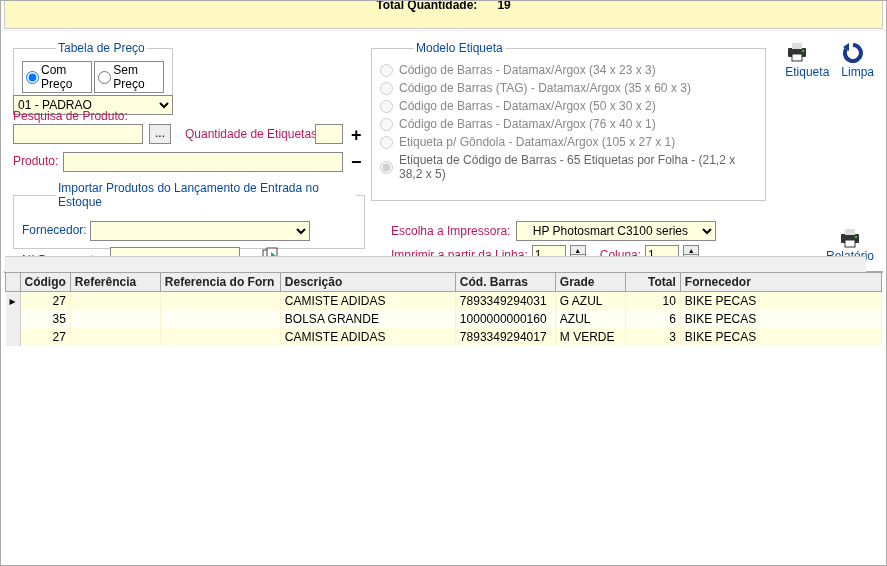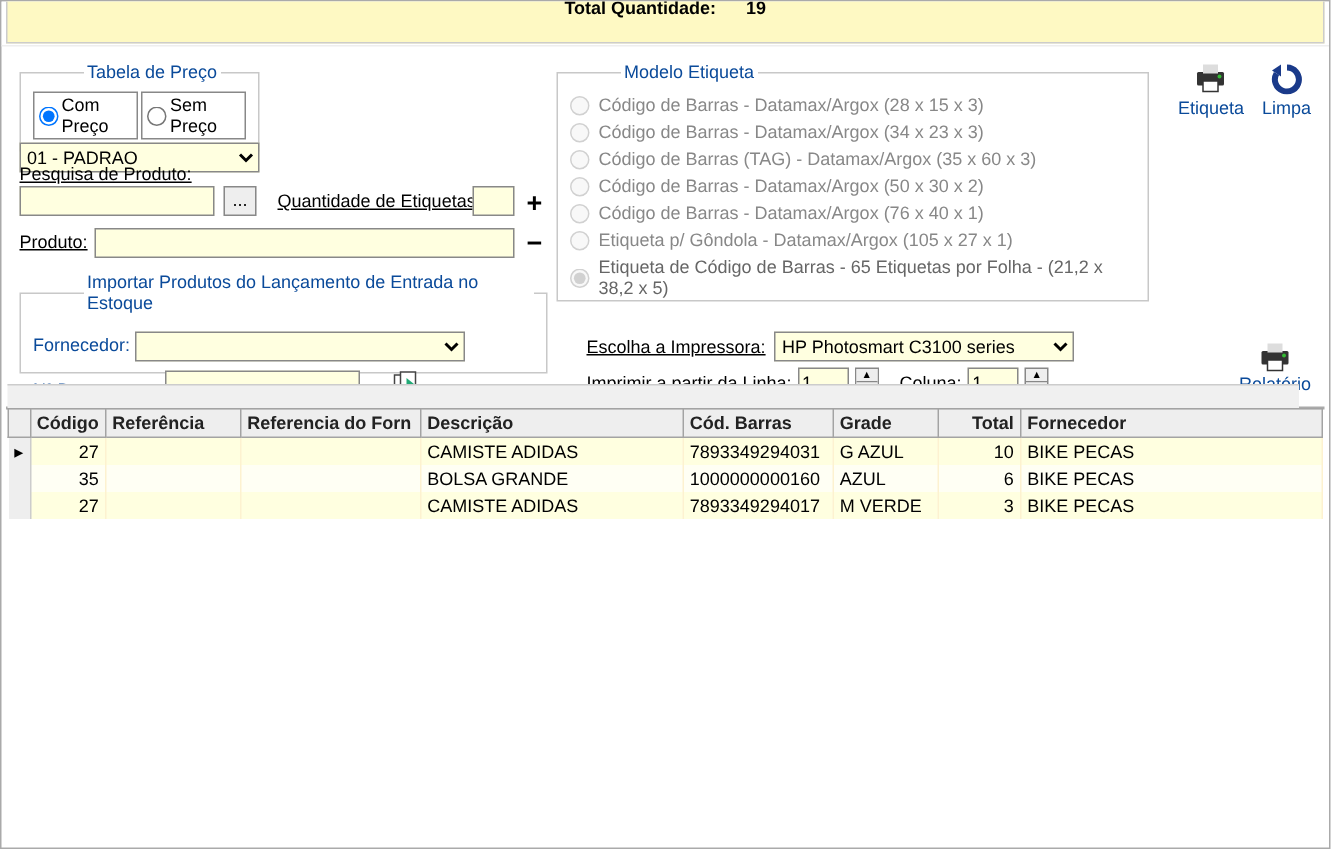--- a/index.html
+++ b/index.html
@@ -9,21 +9,21 @@
 .titlebar-text { color: #555; flex: 1; }
 .titlebar-close { width: 40px; height: 28px; text-align: center; line-height: 28px; color: #555; font-size: 14px; cursor: pointer; }
 .content { position: relative; }
 fieldset { border: 1px solid #c8c8c8; position: absolute; padding: 4px 8px 8px; }
 legend { color: #0a4a9a; padding: 0 2px; font-size: 12px; margin-left: 34px; }
 .fs-price { top: 10px; left: 12px; width: 160px; height: 60px; }
 .radio-row { display: flex; gap: 2px; margin-top: 2px; }
 .radio-opt { display: flex; align-items: center; gap: 2px; border: 1px solid #888; padding: 1px 3px; background: #fff; }
 .radio-opt input { margin: 0; }
 select.price-sel { position: absolute; left: 12px; top: 64px; width: 160px; background: #ffffe0; border: 1px solid #888; height: 20px; }
-.label { color: #000000; position: absolute; text-decoration: underline; }
+.label { color: #be185d; position: absolute; }
 .yellow-input { background: #ffffe0; border: 1px solid #888; height: 20px; padding: 0 3px; }
 .search-lbl { top: 78px; left: 12px; }
 .search-inp { position: absolute; top: 93px; left: 12px; width: 130px; }
 .search-btn { position: absolute; top: 93px; left: 148px; width: 22px; height: 20px; background: #eee; border: 1px solid #888; text-align: center; line-height: 16px; }
 .qty-lbl { top: 96px; left: 184px; }
 .qty-inp { position: absolute; top: 93px; left: 314px; width: 28px; }
 .plus-icon { position: absolute; top: 94px; left: 350px; font-size: 18px; font-weight: bold; color: #000; }
 .produto-lbl { top: 123px; left: 12px; }
 .produto-inp { position: absolute; top: 121px; left: 62px; width: 280px; }
 .minus-icon { position: absolute; top: 121px; left: 350px; font-size: 18px; font-weight: bold; color: #000; }
@@ -32,24 +32,24 @@
 .forn-sel { position: absolute; top: 12px; left: 76px; width: 220px; background: #ffffe0; border: 1px solid #888; height: 20px; }
 .doc-lbl { position: absolute; top: 44px; left: 8px; color: #0a4a9a; }
 .doc-inp { position: absolute; top: 38px; left: 96px; width: 130px; }
 .doc-icon { position: absolute; top: 38px; left: 248px; }
 .fs-model { top: 10px; left: 370px; width: 395px; height: 160px; }
 .model-list { display: flex; flex-direction: column; gap: 4px; margin-top: 4px; }
 .model-item { display: flex; align-items: center; gap: 6px; color: #888; }
 .model-item.sel { color: #666; }
 .model-item input { accent-color: #888; }
 .toolbar { position: absolute; top: 10px; right: 12px; display: flex; gap: 12px; }
-.tool-btn { display: flex; flex-direction: column; align-items: center; gap: 2px; cursor: pointer; }
+.tool-btn { display: flex; flex-direction: column; align-items: flex-start; gap: 2px; cursor: pointer; }
 .tool-btn span { color: #0a4a9a; }
 .printer-row { position: absolute; top: 190px; left: 390px; display: flex; align-items: center; gap: 6px; }
-.printer-sel { width: 200px; height: 20px; background: #ffffe0; border: 1px solid #888; }
+.printer-sel { width: 200px; height: 20px; background: #ffffe0; border: 1px solid #888; text-align: center; }
 .line-row { position: absolute; top: 214px; left: 390px; display: flex; align-items: center; gap: 4px; }
 .spin-inp { width: 34px; height: 20px; background: #ffffe0; border: 1px solid #888; padding: 0 2px; }
 .spin-btns { display: flex; flex-direction: column; border: 1px solid #888; }
 .spin-btns div { width: 14px; height: 9px; font-size: 7px; text-align: center; line-height: 9px; background: #eee; border-bottom: 1px solid #888; }
 .relatorio-btn { position: absolute; top: 196px; right: 12px; display: flex; flex-direction: column; align-items: center; cursor: pointer; }
 .relatorio-btn span { color: #0a4a9a; }
 .grid-wrap { position: absolute; top: 240px; left: 3px; right: 3px; bottom: 30px; border: 1px solid #aaa; background: #fff; }
 table { border-collapse: collapse; width: 100%; }
 thead th { background: #eee; border: 1px solid #a3a3a3; padding: 2px 4px; text-align: left; font-weight: bold; color: #222; }
 thead th.num { text-align: right; }
@@ -116,24 +116,20 @@
           <path d="M9 5 L14 9 L9 13" fill="#2a7"></path>
         </svg>
     </span>
   </fieldset>
 
   <fieldset class="fs-model">
     <legend>Modelo Etiqueta</legend>
     <div class="model-list" id="model-list">
         <label class="model-item">
           <input type="radio" name="m" disabled="" style="">
-          <span>Código de Barras - Datamax/Argox (28 x 15 x 3)</span>
-        </label>
-        <label class="model-item">
-          <input type="radio" name="m" disabled="" style="">
           <span>Código de Barras - Datamax/Argox (34 x 23 x 3)</span>
         </label>
         <label class="model-item">
           <input type="radio" name="m" disabled="" style="">
           <span>Código de Barras (TAG) - Datamax/Argox (35 x 60 x 3)</span>
         </label>
         <label class="model-item">
           <input type="radio" name="m" disabled="" style="">
           <span>Código de Barras - Datamax/Argox (50 x 30 x 2)</span>
         </label>

